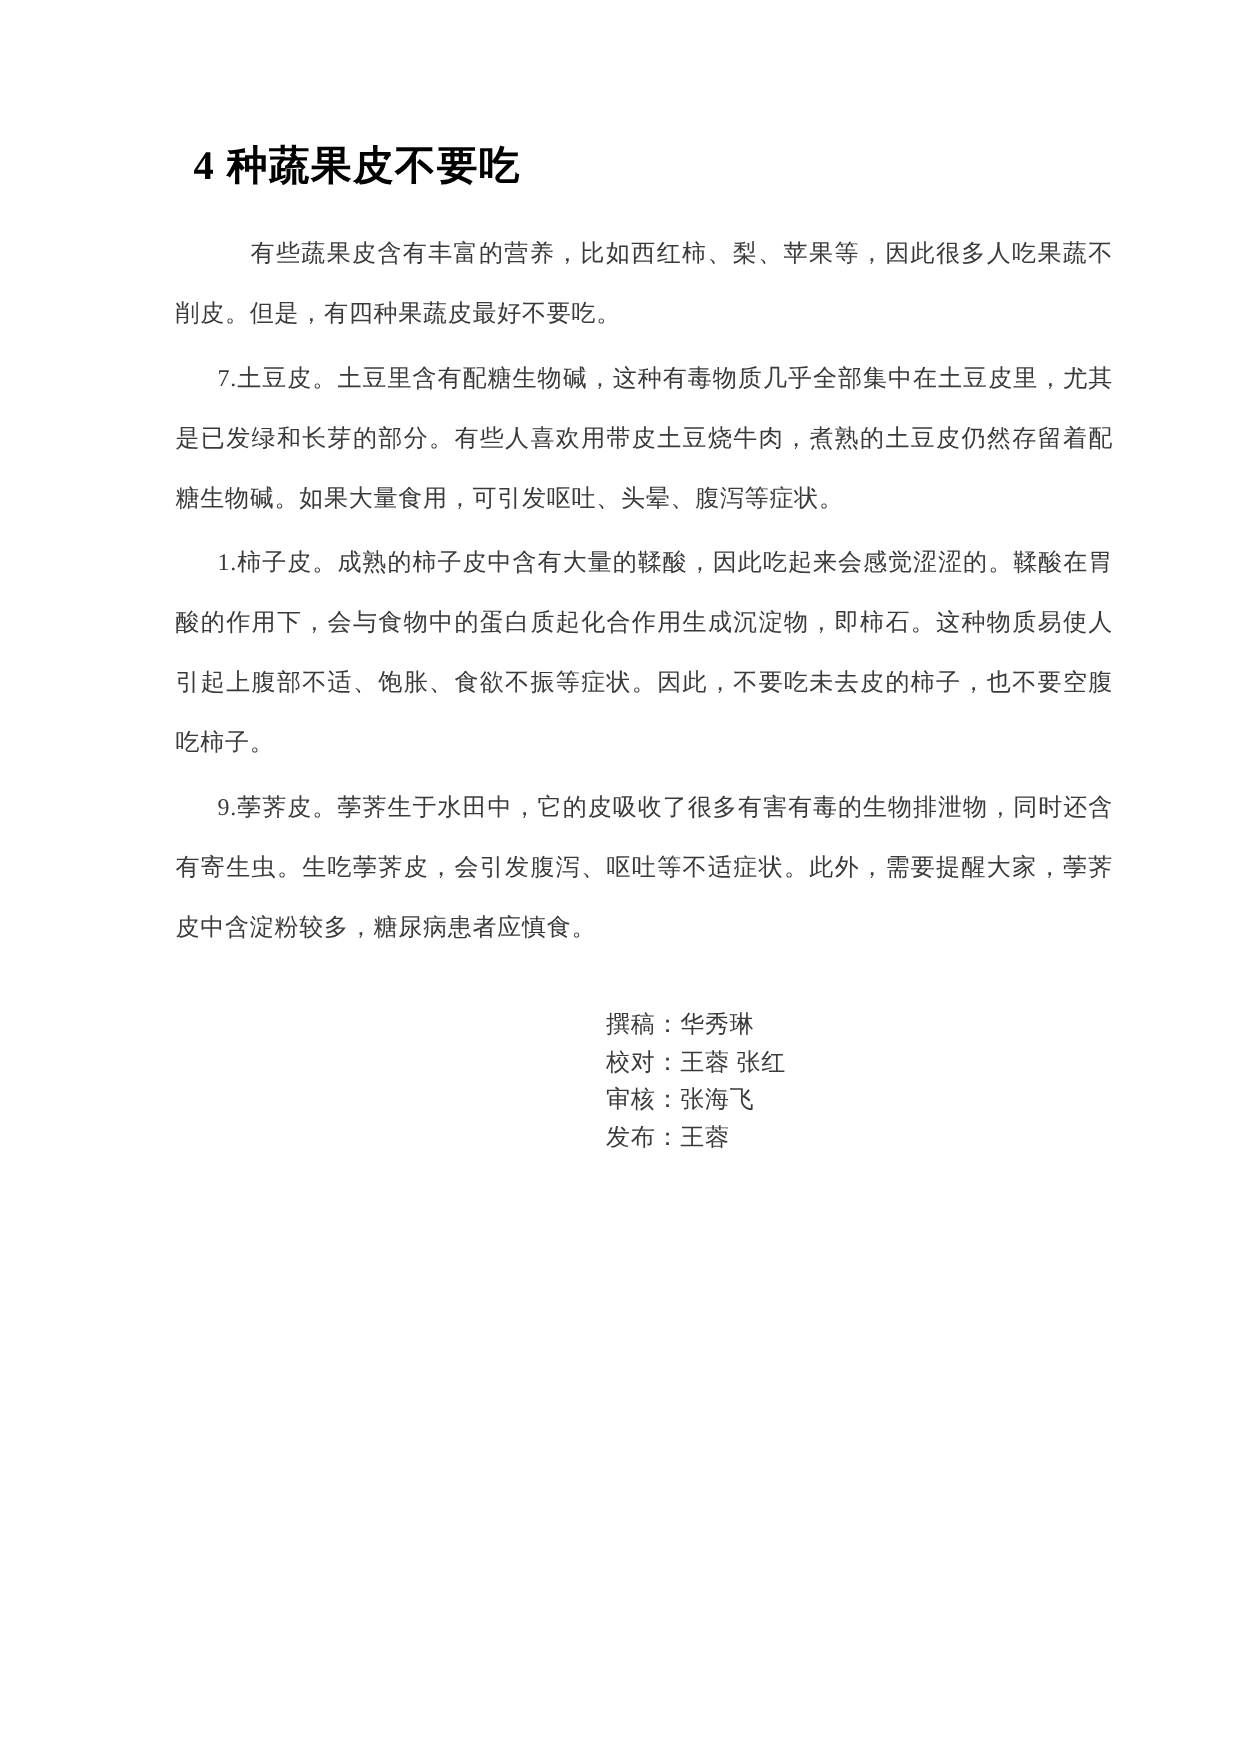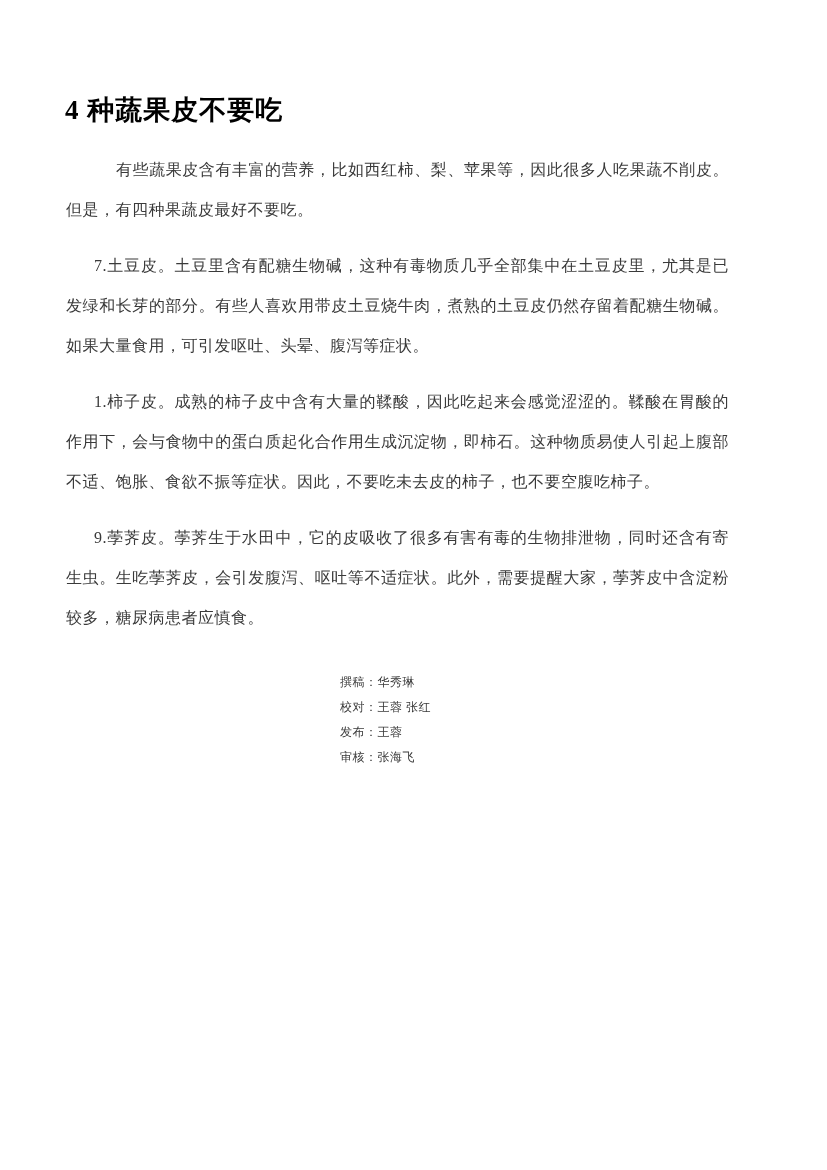--- a/index.html
+++ b/index.html
@@ -6,53 +6,53 @@
     margin: 0;
     padding: 0;
     background: #ffffff;
   }
   .page {
     position: relative;
     width: 827px;
     height: 1170px;
     background: #ffffff;
     box-sizing: border-box;
-    padding: 92px 82px 0 50px;
+    padding: 92px 82px 0 114px;
     font-family: "Liberation Serif", "DejaVu Serif", serif;
     color: #3a3a3a;
     overflow: hidden;
   }
   .doc-title {
     margin: 0 0 0 15px;
     font-size: 27px;
     line-height: 36px;
     font-weight: bold;
     color: #000000;
     letter-spacing: 1px;
   }
   .body-text {
     margin-top: 22px;
   }
   .body-text p {
-    margin: 16px;
+    margin: 3px;
     font-size: 16px;
     line-height: 40px;
     text-align: justify;
     word-break: break-all;
     letter-spacing: 0.5px;
   }
   .p-first {
     text-indent: 50px;
   }
   .p-num {
     text-indent: 28px;
   }
   .credits {
     margin: 32px 0 0 290px;
-    font-size: 12px;
+    font-size: 16px;
     line-height: 25px;
     letter-spacing: 0.5px;
   }
 </style>
 </head>
 <body>
 
 <div class="page">
 
   <h1 class="doc-title">4 种蔬果皮不要吃</h1>
@@ -60,17 +60,17 @@
   <div class="body-text">
     <p class="p-first">有些蔬果皮含有丰富的营养，比如西红柿、梨、苹果等，因此很多人吃果蔬不削皮。但是，有四种果蔬皮最好不要吃。</p>
     <p class="p-num">7.土豆皮。土豆里含有配糖生物碱，这种有毒物质几乎全部集中在土豆皮里，尤其是已发绿和长芽的部分。有些人喜欢用带皮土豆烧牛肉，煮熟的土豆皮仍然存留着配糖生物碱。如果大量食用，可引发呕吐、头晕、腹泻等症状。</p>
     <p class="p-num">1.柿子皮。成熟的柿子皮中含有大量的鞣酸，因此吃起来会感觉涩涩的。鞣酸在胃酸的作用下，会与食物中的蛋白质起化合作用生成沉淀物，即柿石。这种物质易使人引起上腹部不适、饱胀、食欲不振等症状。因此，不要吃未去皮的柿子，也不要空腹吃柿子。</p>
     <p class="p-num">9.荸荠皮。荸荠生于水田中，它的皮吸收了很多有害有毒的生物排泄物，同时还含有寄生虫。生吃荸荠皮，会引发腹泻、呕吐等不适症状。此外，需要提醒大家，荸荠皮中含淀粉较多，糖尿病患者应慎食。</p>
   </div>
 
   <div class="credits">
     <div>撰稿：华秀琳</div>
     <div>校对：王蓉 张红</div>
+    <div>审核：张海飞</div>
     <div>发布：王蓉</div>
-    <div>审核：张海飞</div>
   </div>
 
 </div>
 
 </body></html>

